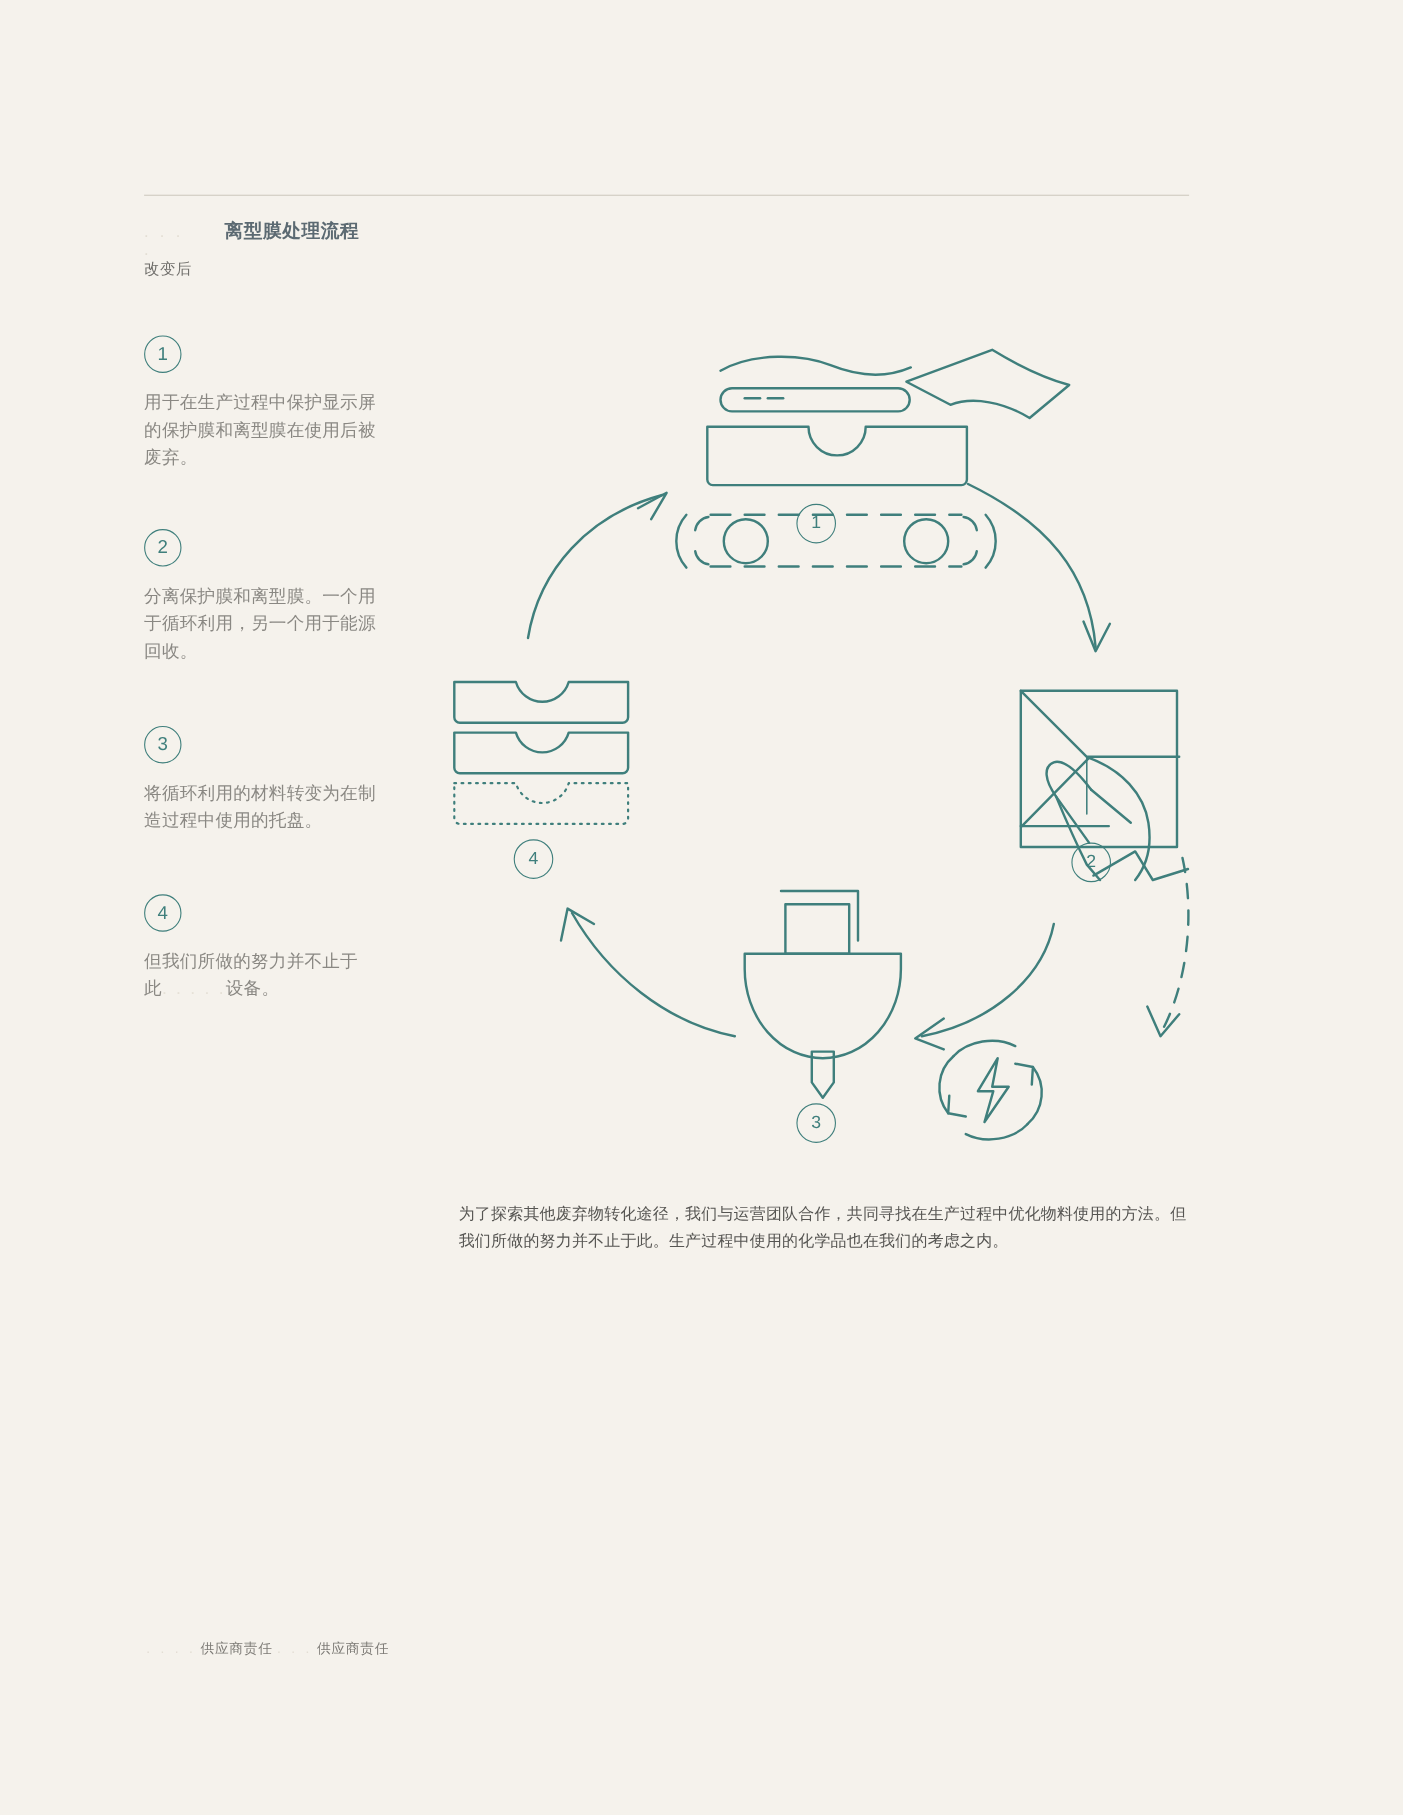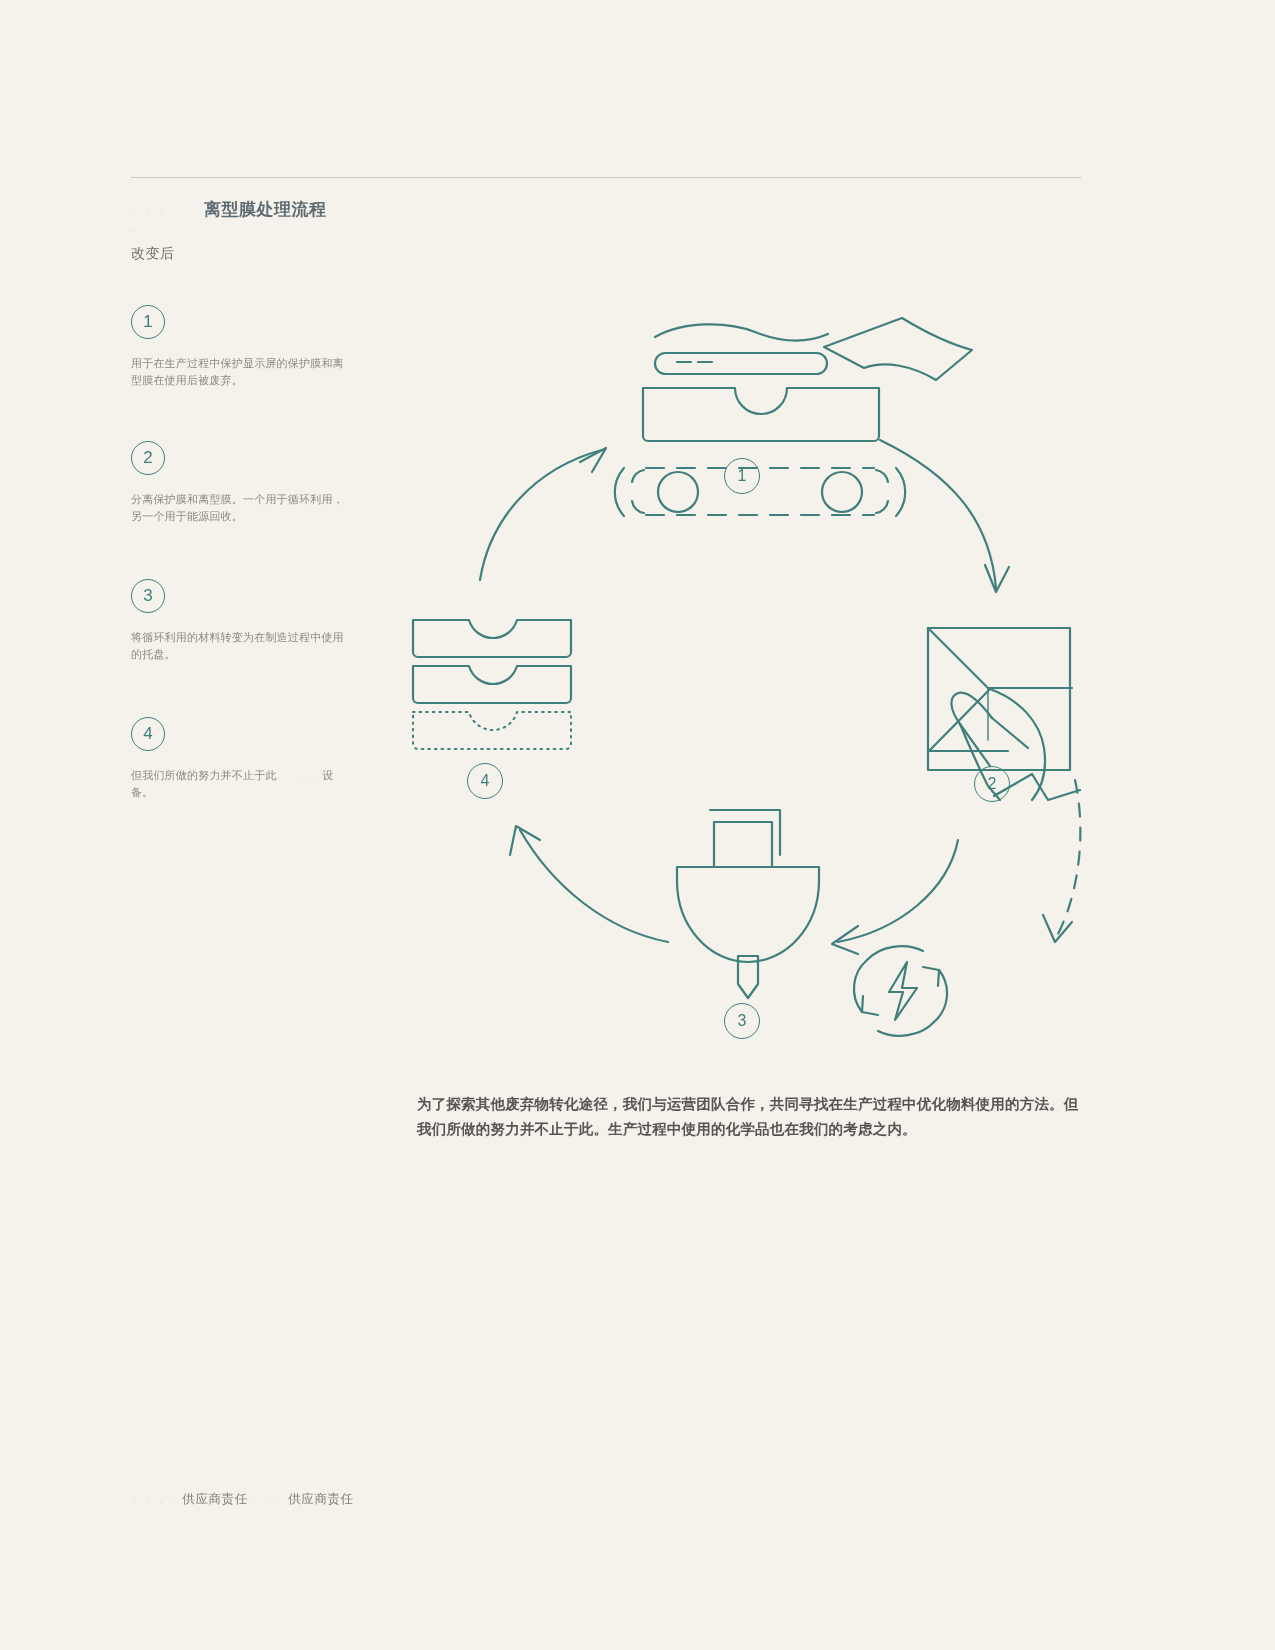--- a/index.html
+++ b/index.html
@@ -51,21 +51,21 @@
   .title {
     font-size: 17px;
     font-weight: bold;
     color: #5c6a72;
     letter-spacing: 0.5px;
     margin-left: 28px;
   }
   .subtitle {
     font-size: 14px;
     color: #6f6e6a;
-    margin-top: 10px;
+    margin-top: 0;
     letter-spacing: 0.5px;
   }
 
   
   .steps {
     position: absolute;
     left: 131px;
     top: 305px;
     width: 215px;
   }
@@ -79,21 +79,21 @@
     border-radius: 50%;
     color: #3f7f7c;
     font-size: 17px;
     display: flex;
     align-items: center;
     justify-content: center;
     box-sizing: border-box;
     margin-bottom: 16px;
   }
   .step-text {
-    font-size: 11px;
+    font-size: 16px;
     line-height: 1.55;
     color: #8a8883;
     letter-spacing: 0.2px;
   }
   .step-text .redact-inline {
     color: #e6e1d7;
     letter-spacing: 2px;
   }
 
   
@@ -112,21 +112,20 @@
     left: 417px;
     top: 1092px;
     width: 672px;
     font-size: 14.5px;
     line-height: 1.75;
     color: #56555
 
 2;
     color: #565552;
     letter-spacing: 0.2px;
-    font-weight: bold;
   }
 
   
   .footer {
     position: absolute;
     left: 131px;
     top: 1491px;
     display: flex;
     align-items: baseline;
     font-size: 12.5px;

